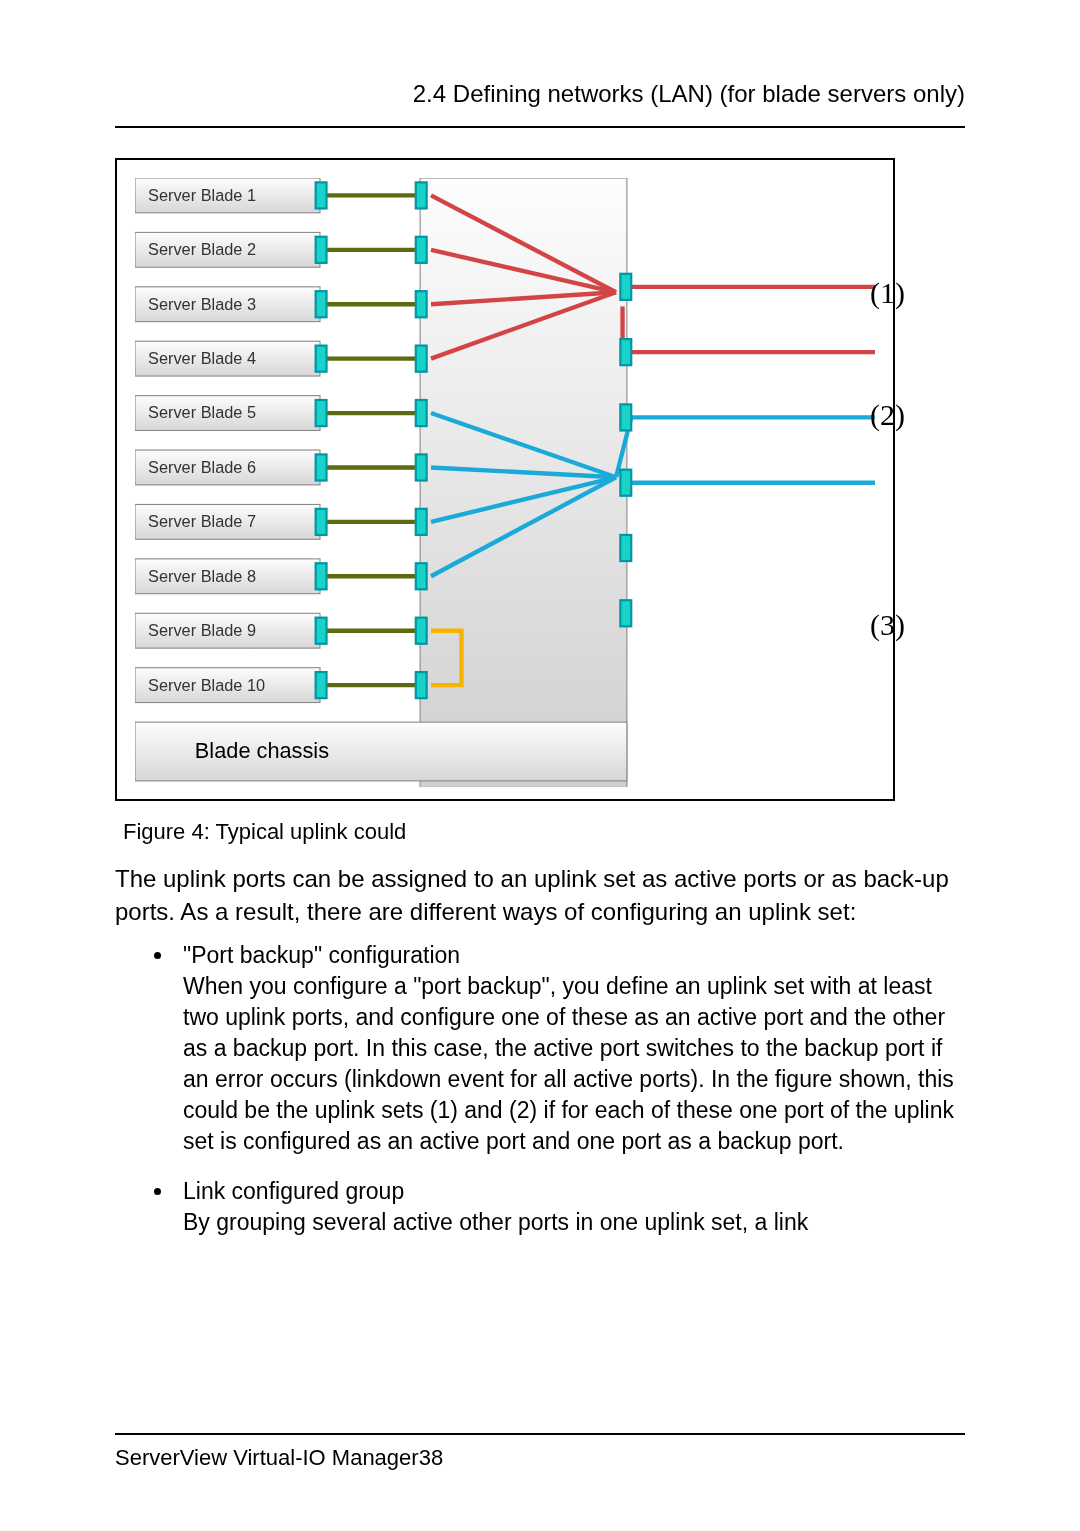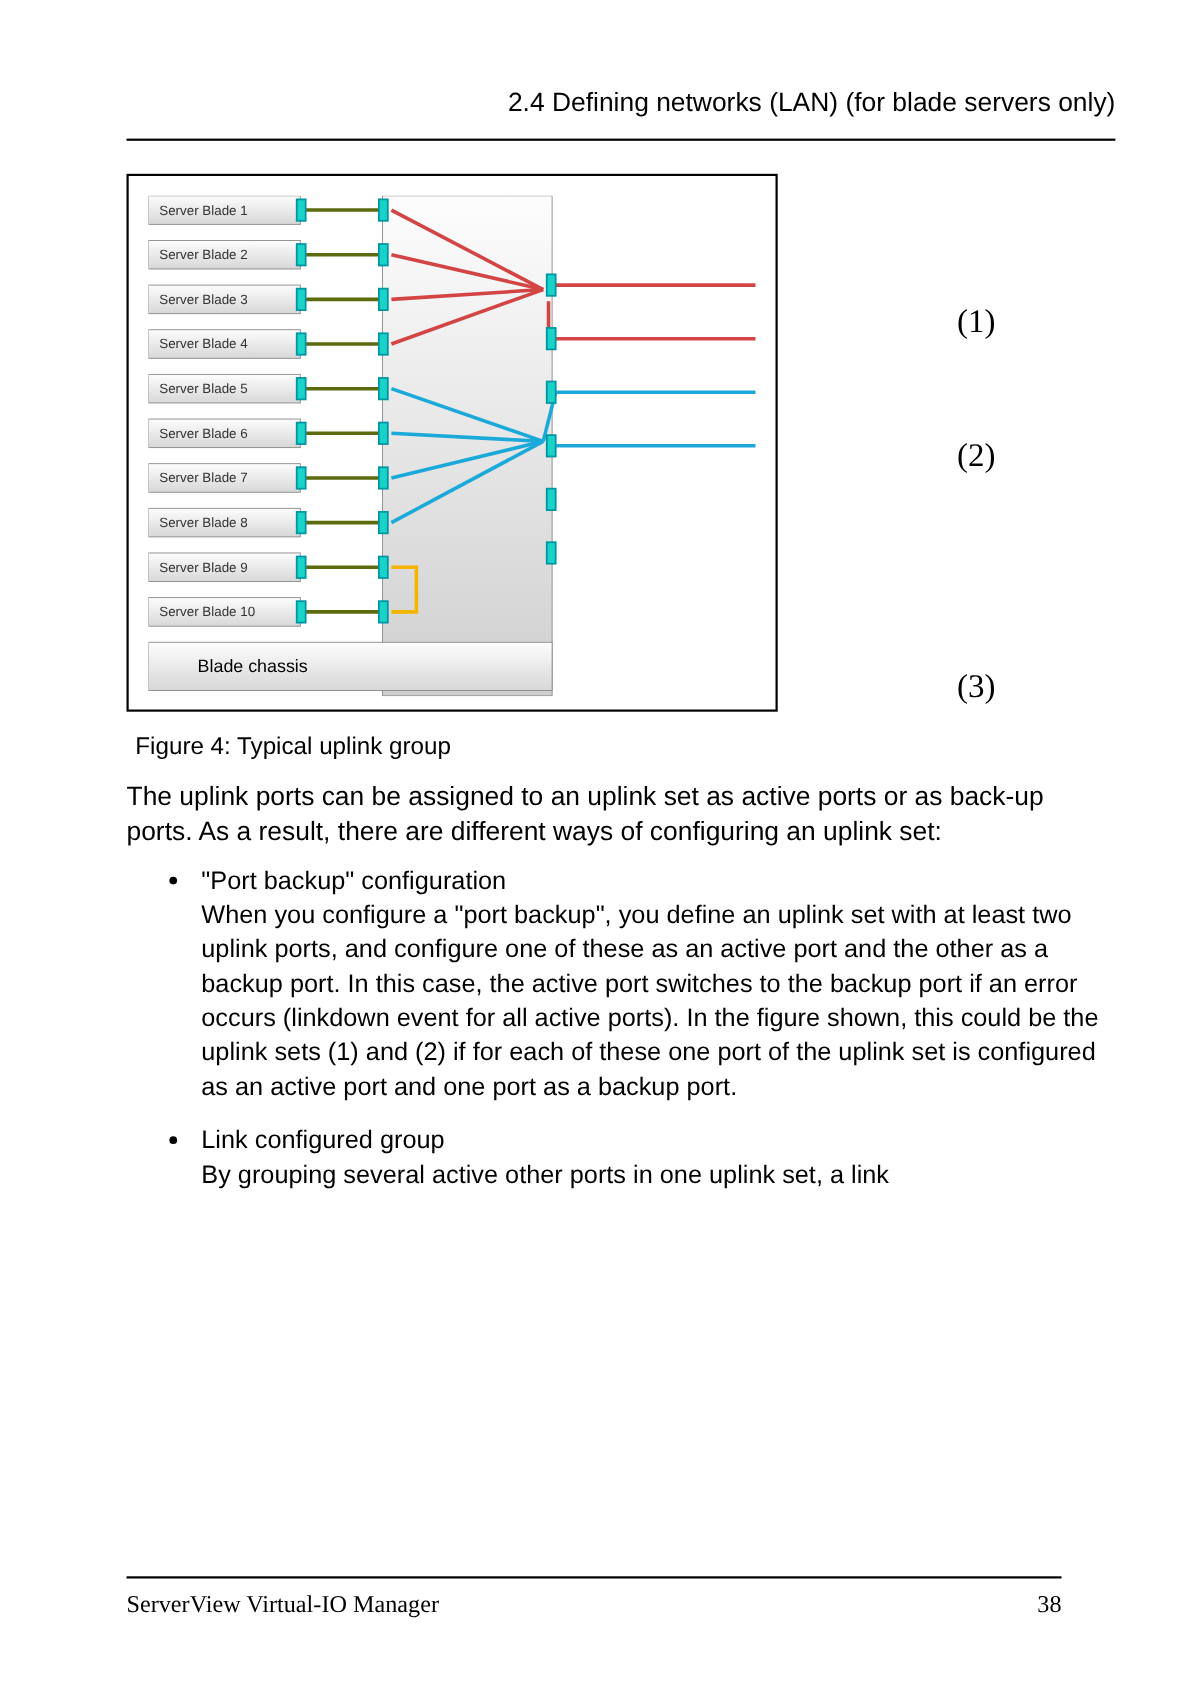--- a/index.html
+++ b/index.html
@@ -7,37 +7,37 @@
     padding: 0;
     background: #fff;
     font-family: Arial, Helvetica, sans-serif;
     color: #000;
   }
   .page {
     width: 1080px;
     height: 1531px;
     position: relative;
     box-sizing: border-box;
-    padding: 80px 66px 60px 115px;
+    padding: 80px 115px 60px 115px;
   }
   .section-title {
     text-align: right;
     font-size: 24px;
     margin-bottom: 18px;
   }
   .hr {
     border: none;
     border-top: 2px solid #000;
     margin: 0;
   }
   .figure-box {
     border: 2px solid #000;
     margin-top: 30px;
     padding: 18px 18px 12px 18px;
-    width: 592px;
+    width: 780px;
     box-sizing: border-box;
   }
   .figure-box svg {
     display: block;
     width: 100%;
   }
   .caption {
     font-size: 22px;
     margin-top: 18px;
     margin-left: 8px;
@@ -64,23 +64,22 @@
     right: 115px;
     bottom: 60px;
   }
   .footer-line {
     border: none;
     border-top: 2px solid #000;
     margin: 0 0 10px 0;
   }
   .footer-row {
     display: flex;
-    justify-content: space-between;
+    justify-content: flex-start;
     font-size: 22px;
-    font-family: Liberation Serif, serif;
   }
   .ann-label {
     position: absolute;
     font-size: 30px;
     font-family: "Times New Roman", serif;
   }
 </style>
 </head>
 <body>
 
@@ -221,21 +220,21 @@
           <rect x="446" y="388" width="10" height="24"></rect>
         </g>
       </svg>
     </div>
 
     <div class="ann-label" style="top:118px; left:755px;">(1)</div>
     <div class="ann-label" style="top:240px; left:755px;">(2)</div>
     <div class="ann-label" style="top:450px; left:755px;">(3)</div>
   </div>
 
-  <div class="caption">Figure 4: Typical uplink group</div>
+  <div class="caption">Figure 4: Typical uplink could</div>
 
   <div class="body-text">The uplink ports can be assigned to an uplink set as active ports or as back-up ports. As a result, there are different ways of configuring an uplink set:</div>
 
   <ul class="bullets">
     <li>
       <span>"Port backup" configuration</span><br>
       <span>When you configure a "port backup", you define an uplink set with at least two uplink ports, and configure one of these as an active port and the other as a backup port. In this case, the active port switches to the backup port if an error occurs (linkdown event for all active ports). In the figure shown, this could be the uplink sets (1) and (2) if for each of these one port of the uplink set is configured as an active port and one port as a backup port.</span>
     </li>
     <li>
       <span>Link configured group</span><br>

